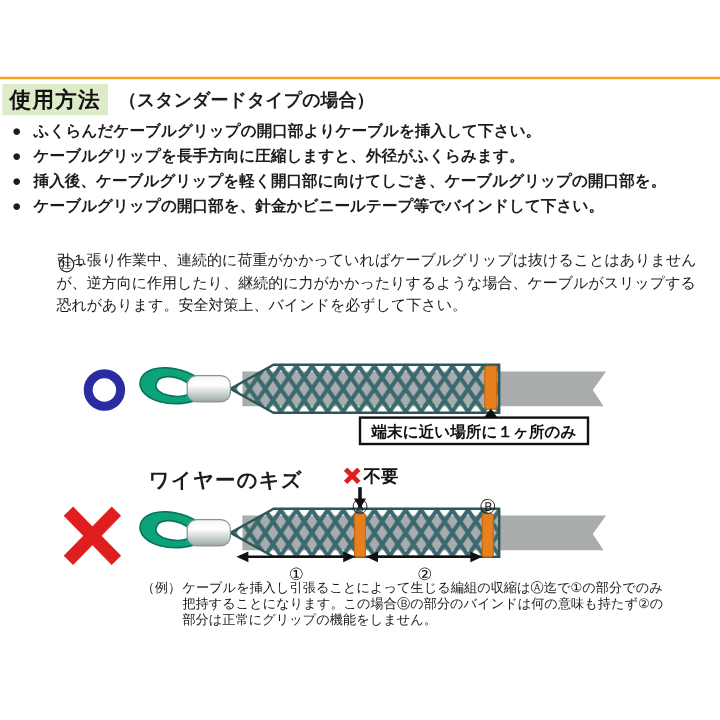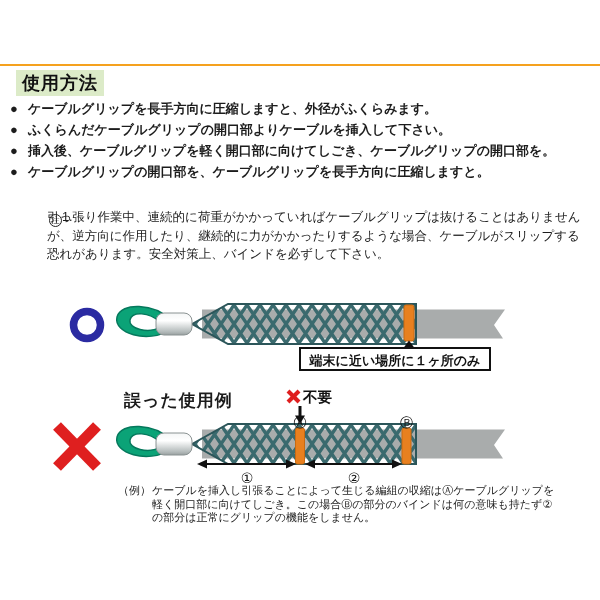--- a/index.html
+++ b/index.html
@@ -1,21 +1,21 @@
 <!DOCTYPE html>
 <html><head>
 <meta charset="utf-8">
 <style>
   html,body{margin:0;padding:0;background:#fff;}
   .page{
     position:relative;width:600px;height:600px;background:#ffffff;overflow:hidden;
     font-family:"Liberation Sans","DejaVu Sans",sans-serif;color:#1c1c1c;
   }
   .toprule{position:absolute;top:64px;left:0;width:600px;height:2px;background:#F5A11E;}
-  .header{position:absolute;top:70px;left:16px;display:flex;align-items:center;gap:9px;justify-content:center;}
+  .header{position:absolute;top:70px;left:2px;display:flex;align-items:center;gap:9px;justify-content:center;}
   .title-badge{background:#DCEBC8;color:#111;font-weight:bold;font-size:18px;line-height:18px;padding:4px 6px;letter-spacing:1px;}
   .subtitle{font-size:15px;font-weight:600;}
   .bullets{position:absolute;top:98px;left:10px;width:582px;font-size:13px;line-height:21px;font-weight:600;}
   .b-row{white-space:nowrap;}
   .b-dot{display:inline-block;width:18px;}
   .b-dot.narrow{width:6px;}
   .notes{position:absolute;top:208px;left:12px;width:576px;font-size:12.5px;line-height:18.5px;}
   .note-row{position:relative;padding-left:35px;margin-bottom:3.5px;}
   .note-head{position:absolute;left:4px;top:0;white-space:nowrap;margin-left:33px;}
   .note-circle{display:inline-block;width:13px;height:13px;box-sizing:border-box;border:1px solid #222;border-radius:50%;
@@ -31,27 +31,28 @@
 </style>
 </head>
 <body>
 
 <div class="page">
 
   <div class="toprule"></div>
 
   <div class="header">
     <span class="title-badge">使用方法</span>
+    <span class="subtitle">（スタンダードタイプの場合）</span>
   </div>
 
   <div class="bullets">
+    <div class="b-row"><span class="b-dot">●</span><span>ふくらんだケーブルグリップの開口部よりケーブルを挿入して下さい。</span></div>
     <div class="b-row"><span class="b-dot">●</span><span>ケーブルグリップを長手方向に圧縮しますと、外径がふくらみます。</span></div>
-    <div class="b-row"><span class="b-dot">●</span><span>ふくらんだケーブルグリップの開口部よりケーブルを挿入して下さい。</span></div>
     <div class="b-row"><span class="b-dot">●</span><span>挿入後、ケーブルグリップを軽く開口部に向けてしごき、ケーブルグリップの開口部を。</span></div>
-    <div class="b-row"><span class="b-dot">●</span><span>ケーブルグリップの開口部を、ケーブルグリップを長手方向に圧縮しますと。</span></div>
+    <div class="b-row"><span class="b-dot">●</span><span>ケーブルグリップの開口部を、針金かビニールテープ等でバインドして下さい。</span></div>
   </div>
 
   <div class="notes">
     <div class="note-row">
       <span class="note-head"><span class="note-circle">注</span><span>1.</span></span>
       <span>引っ張り作業中、連続的に荷重がかかっていればケーブルグリップは抜けることはありませんが、逆方向に作用したり、継続的に力がかかったりするような場合、ケーブルがスリップする恐れがあります。安全対策上、バインドを必ずして下さい。</span>
     </div>
   </div>
 
   <svg width="0" height="0" style="position:absolute" aria-hidden="true">
@@ -80,21 +81,21 @@
 
   <svg class="diagram svg-correct" width="600" height="95" viewBox="0 0 600 95">
     <circle cx="87" cy="35" r="13.5" fill="none" stroke="#2B2BA2" stroke-width="7.5"></circle>
     <use href="#gripBase" transform="translate(0,34)"></use>
     <rect x="404" y="15" width="10" height="36" rx="2" fill="#E8801F" stroke="#c86a12" stroke-width="1"></rect>
     <polygon points="409,50.5 414.5,58 403.5,58" fill="#111"></polygon>
     <rect x="300" y="58" width="190" height="22" fill="#ffffff" stroke="#111" stroke-width="2"></rect>
     <text x="395" y="74.5" font-size="13" font-weight="600" text-anchor="middle" fill="#111">端末に近い場所に１ヶ所のみ</text>
   </svg>
 
-  <div class="wrong-title">誤った使用例</div>
+  <div class="wrong-title">ワイヤーのキズ</div>
   <svg class="diagram svg-wrong" width="600" height="110" viewBox="0 0 600 110">
 
     <g stroke="#DF1F1F" stroke-width="11">
       <line x1="57" y1="41" x2="97" y2="82"></line>
       <line x1="97" y1="41" x2="57" y2="82"></line>
     </g>
     <use href="#gripBase" transform="translate(0,59)"></use>
 
     <rect x="295.5" y="43" width="9" height="36" rx="2" fill="#E8801F" stroke="#c86a12" stroke-width="1"></rect>
     <rect x="402" y="43" width="9" height="36" rx="2" fill="#E8801F" stroke="#c86a12" stroke-width="1"></rect>
@@ -120,17 +121,17 @@
       <polygon points="305,79 315,74.5 315,83.5" fill="#111"></polygon>
       <polygon points="402,79 392,74.5 392,83.5" fill="#111"></polygon>
     </g>
     <text x="247" y="98" font-size="14" text-anchor="middle" fill="#111">①</text>
     <text x="354" y="98" font-size="14" text-anchor="middle" fill="#111">②</text>
   </svg>
 
   <div class="example">
     <div class="example-inner">
       <span class="example-label">（例）</span>
-      <div>ケーブルを挿入し引張ることによって生じる編組の収縮はⒶケーブルグリップを軽く開口部に向けてしごき。この場合Ⓑの部分のバインドは何の意味も持たず②の部分は正常にグリップの機能をしません。</div>
+      <div>ケーブルを挿入し引張ることによって生じる編組の収縮はⒶ迄で①の部分でのみ把持することになります。この場合Ⓑの部分のバインドは何の意味も持たず②の部分は正常にグリップの機能をしません。</div>
     </div>
   </div>
 
 </div>
 
 </body></html>

